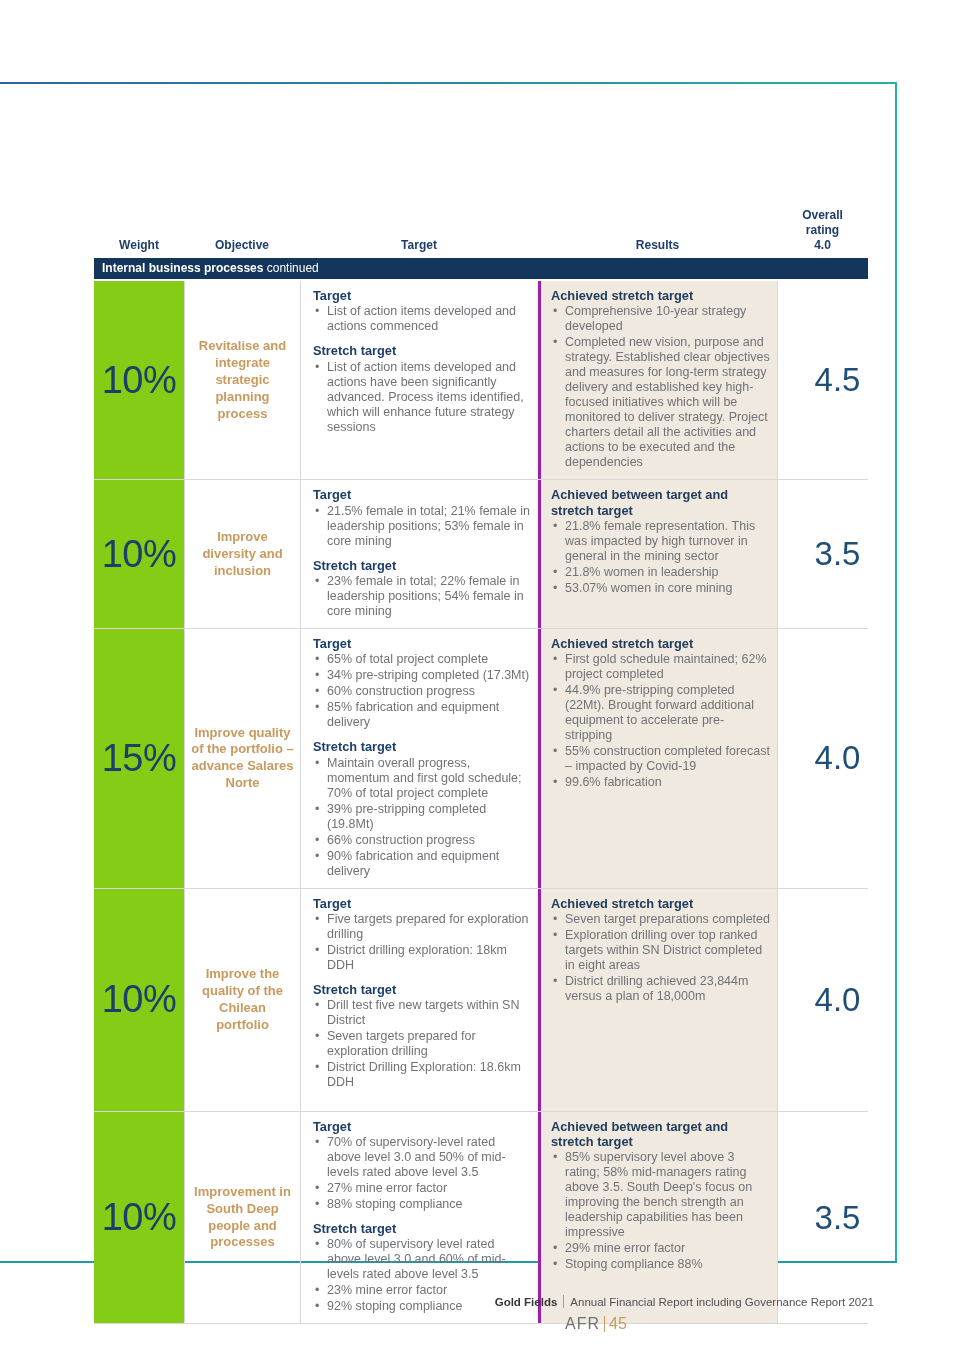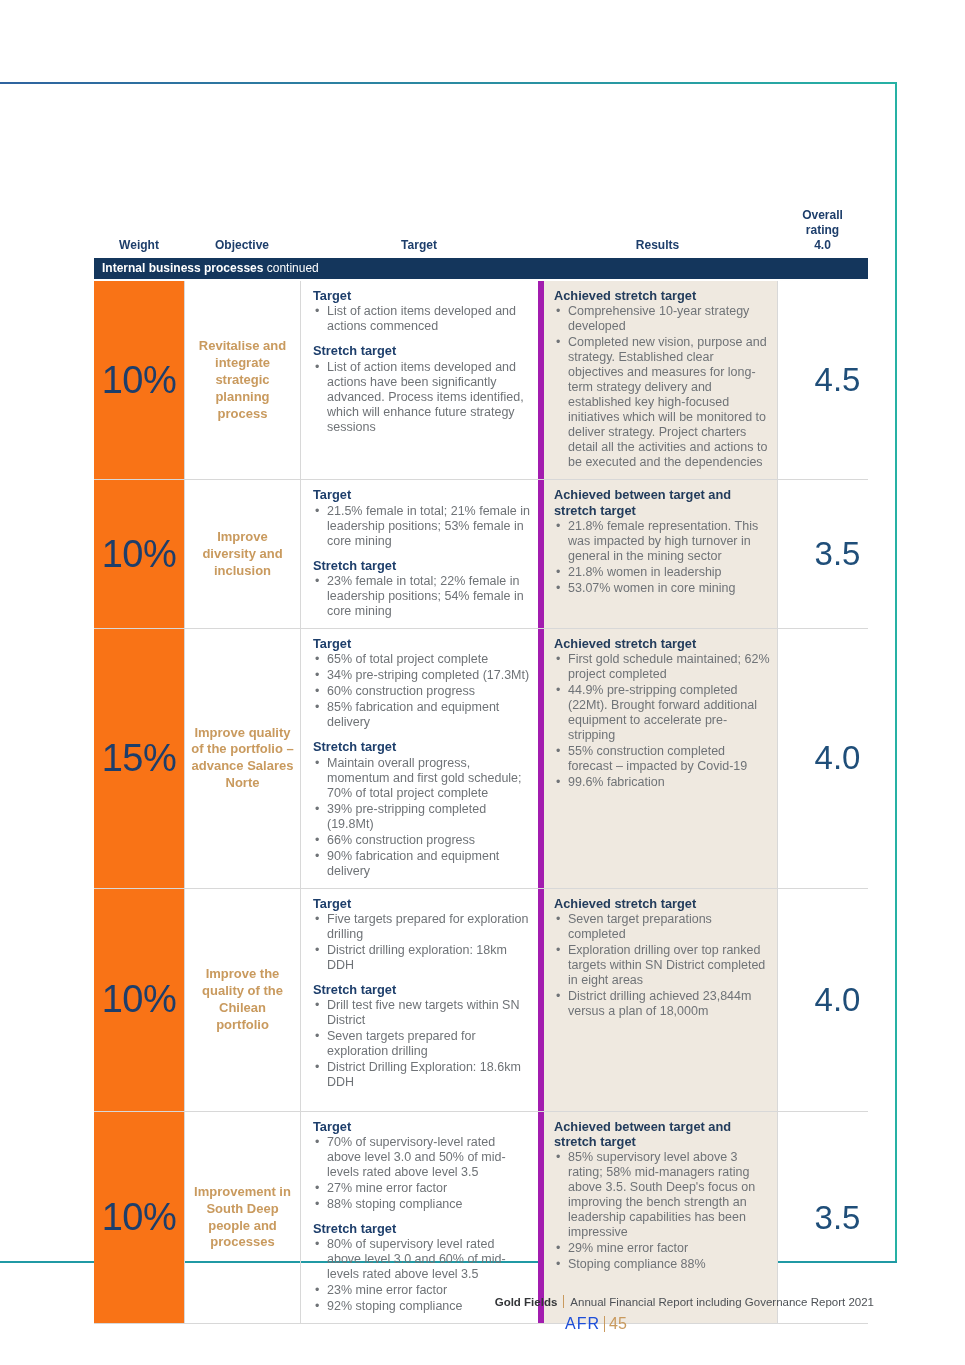--- a/index.html
+++ b/index.html
@@ -27,46 +27,46 @@
   .section-band b { font-weight:bold;margin-top:28px; }
 
   .t-row { border-bottom:1px solid #d8d8d8; }
   .t-body .t-row:nth-child(1){ min-height:179px; }
   .t-body .t-row:nth-child(2){ min-height:134px; }
   .t-body .t-row:nth-child(3){ min-height:224px; }
   .t-body .t-row:nth-child(4){ min-height:223px; }
   .t-body .t-row:nth-child(5){ min-height:195px; }
 
   .cell { position:relative; }
-  .cell-weight { background:#f97316; display:flex; align-items:center; justify-content:center; }
+  .cell-weight { background:#84cc16; display:flex; align-items:center; justify-content:center; }
   .weight-num { font-size:38px; color:#1d3e6b; letter-spacing:-0.5px; }
   .cell-objective { border-left:1px solid #d8d8d8; display:flex; align-items:center; justify-content:center;
                     padding:6px 6px; }
   .objective-text { font-size:13px; font-weight:bold; color:#c99a5e; text-align:center; line-height:1.3; }
   .cell-target { border-left:1px solid #d8d8d8; padding:7px 8px 8px 12px; }
-  .cell-results { background:#efe9e0; border-left:6px solid #a21caf; padding:7px 6px 8px 10px; }
+  .cell-results { background:#efe9e0; border-left:3px solid #a21caf; padding:7px 6px 8px 10px; }
   .cell-rating { border-left:1px solid #d8d8d8; display:flex; align-items:center; justify-content:center;padding-left:29px; }
   .rating-num { font-size:33px; color:#1f4e79; }
 
   .t-heading { font-size:12.8px; font-weight:bold; color:#1d3e6b; line-height:1.2; margin-top:9px; }
   .t-heading:first-child { margin-top:0; }
   .res-heading { font-size:12.8px; font-weight:bold; color:#223c5c; line-height:1.2; }
   ul.bullets { list-style:none; margin-top:1px; }
   ul.bullets li { position:relative; padding-left:14px; font-size:12.5px; color:#6f7377;
                   line-height:1.2; margin-bottom:1px; }
   ul.bullets li::before { content:"•"; position:absolute; left:2px; top:0; color:#6f7377; }
 
   
   .footer-line1 { position:absolute; top:1295px; right:91px; font-size:11.5px; color:#4d5156;
                   display:flex; align-items:center; }
   .footer-brand { font-weight:bold; color:#333538; }
   .v-divider { display:inline-block; width:1px; height:13px; background:#c99a5e; margin:0 6px; }
   .footer-line2 { position:absolute; top:1315px; left:565px; font-size:16px;
                   display:flex; align-items:center; }
-  .doc-code { color:#1d4ed8; letter-spacing:1px; }
+  .doc-code { color:#737373; letter-spacing:1px; }
   .v-divider2 { display:inline-block; width:1px; height:16px; background:#c99a5e; margin:0 4px; }
   .page-num { color:#c99a5e; }
 </style>
 </head>
 <body>
 
 <div class="page">
 
   <div class="frame-top"></div>
   <div class="frame-right"></div>

